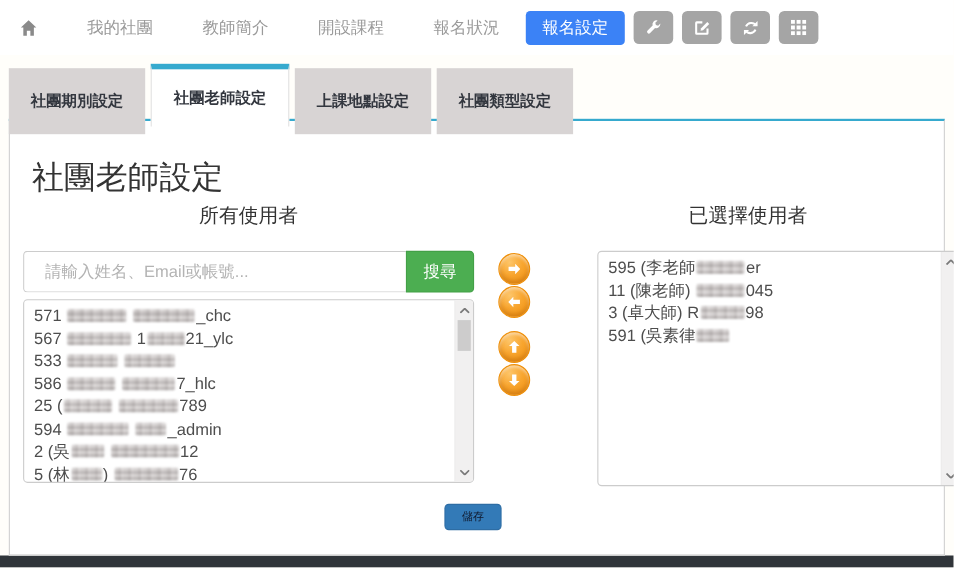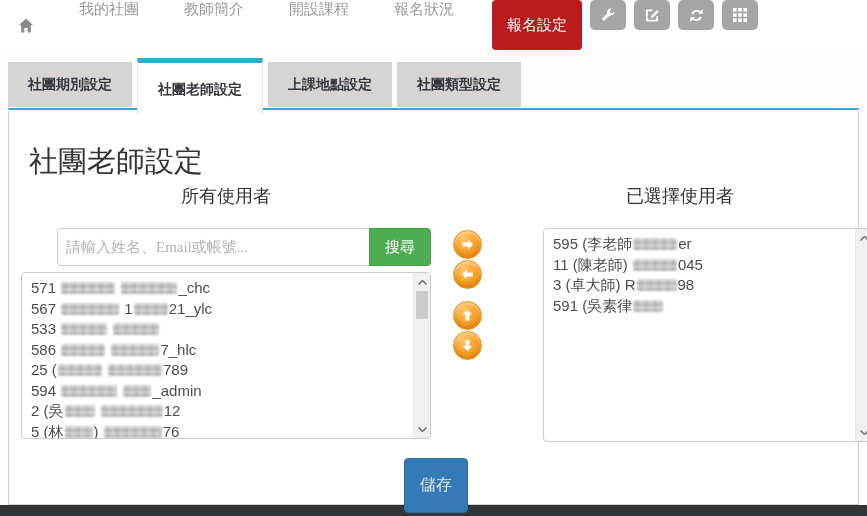--- a/index.html
+++ b/index.html
@@ -8,43 +8,43 @@
     font-family: "Liberation Sans", "DejaVu Sans", sans-serif;
     background: #fffefa;
     position: relative;
     overflow: hidden;
     color: #333;
   }
 
   
   .navbar {
     position: absolute; left: 0; top: 0; width: 867px; height: 50px;
-    background: #ffffff; display: flex; 
+    background: #ffffff; display: flex; align-items: center;
   }
   .home-btn { margin-left: 18px; display: flex; align-items: center; cursor: pointer; }
   .home-btn svg { fill: #8a8a8a; }
   .nav-link {
     color: #9a9a9a; font-size: 15px; margin-left: 45px; cursor: pointer; white-space: nowrap;
   }
   .nav-pill {
-    margin-left: 38px; background: #b91c1c; color: #fff; font-size: 15px;
+    margin-left: 24px; background: #3b82f6; color: #fff; font-size: 15px;
     padding: 6px 15px; border-radius: 4px; cursor: pointer; border: none; white-space: nowrap;
   }
   .icon-btn {
     margin-left: 8px; background: #a5a5a5; border: none; border-radius: 5px;
     width: 36px; height: 30px; display: inline-flex; align-items: center; justify-content: center;
     cursor: pointer;
   }
   .icon-btn svg { fill: #fff; }
 
   
   .tabbar { position: absolute; left: 8px; top: 62px; display: flex; gap: 5px; z-index: 3; }
   .tab {
     background: #d8d4d4; color: #33373f; font-weight: 700; font-size: 14px;
-    height: 45px; padding: 0 20px; display: flex; align-items: center; cursor: pointer;
+    height: 60px; padding: 0 20px; display: flex; align-items: center; cursor: pointer;
   }
   .tab.active {
     background: #ffffff; margin-top: -4px; height: 57px;
     border-top: 5px solid #36aace; border-left: 1px solid #e2e2e2; border-right: 1px solid #e2e2e2;
     padding-top: 2px;
   }
 
   
   .panel {
     position: absolute; left: 8px; top: 108px; width: 851px; height: 397px;
@@ -54,23 +54,22 @@
     position: absolute; left: 20px; top: 32px; font-size: 29px; font-weight: 400; color: #333;
   }
   .col-heading { position: absolute; top: 74px; font-size: 18px; color: #333; text-align: center; }
   .heading-all { left: 12px; width: 410px; }
   .heading-selected { left: 510px; width: 322px; }
 
   
   .search-group { position: absolute; left: 12px; top: 118px; width: 410px; height: 38px; display: flex; }
   .search-input {
     flex: 1; border: 1px solid #ccc; border-right: none; border-radius: 4px 0 0 4px;
-    font-size: 15px; padding: 0 8px; color: #555; outline: none;
-    font-family: Liberation Serif, serif;
-    margin-left: 36px;
+    font-size: 15px; padding: 0 19px; color: #555; outline: none;
+    font-family: Liberation Sans, sans-serif;
   }
   .search-input::placeholder { color: #b3b3b3; }
   .search-btn {
     width: 62px; background: #4cae51; color: #fff; border: 1px solid #43a047;
     border-radius: 0 4px 4px 0; font-size: 15px; cursor: pointer;
     font-family: "Liberation Sans", "DejaVu Sans", sans-serif;
   }
 
   
   .listbox {
@@ -109,23 +108,23 @@
     box-shadow: inset 0 -3px 4px rgba(160,80,0,.35), inset 0 2px 3px rgba(255,255,255,.55);
   }
   .transfer-btn svg { fill: #fff; }
   .t-right { top: 120px; } .t-left { top: 150px; } .t-up { top: 191px; } .t-down { top: 221px; }
   .t-left  svg { transform: rotate(180deg); }
   .t-up    svg { transform: rotate(-90deg); }
   .t-down  svg { transform: rotate(90deg); }
 
   
   .save-btn {
-    position: absolute; left: 395px; top: 348px; padding: 16px 15px;
+    position: absolute; left: 395px; top: 348px; padding: 4px 15px;
     background: #337ab7; border: 1px solid #2e6da4; border-radius: 4px;
-    color: #e5e5e5; font-size: 16px; cursor: pointer;
+    color: #0f172a; font-size: 10px; cursor: pointer;
     font-family: "Liberation Sans", "DejaVu Sans", sans-serif;
   }
 
   
   .footer { position: absolute; left: 0; bottom: 0; width: 867px; height: 11px; background: #30353a; }
 </style>
 </head>
 <body>
 
 <div class="navbar">

